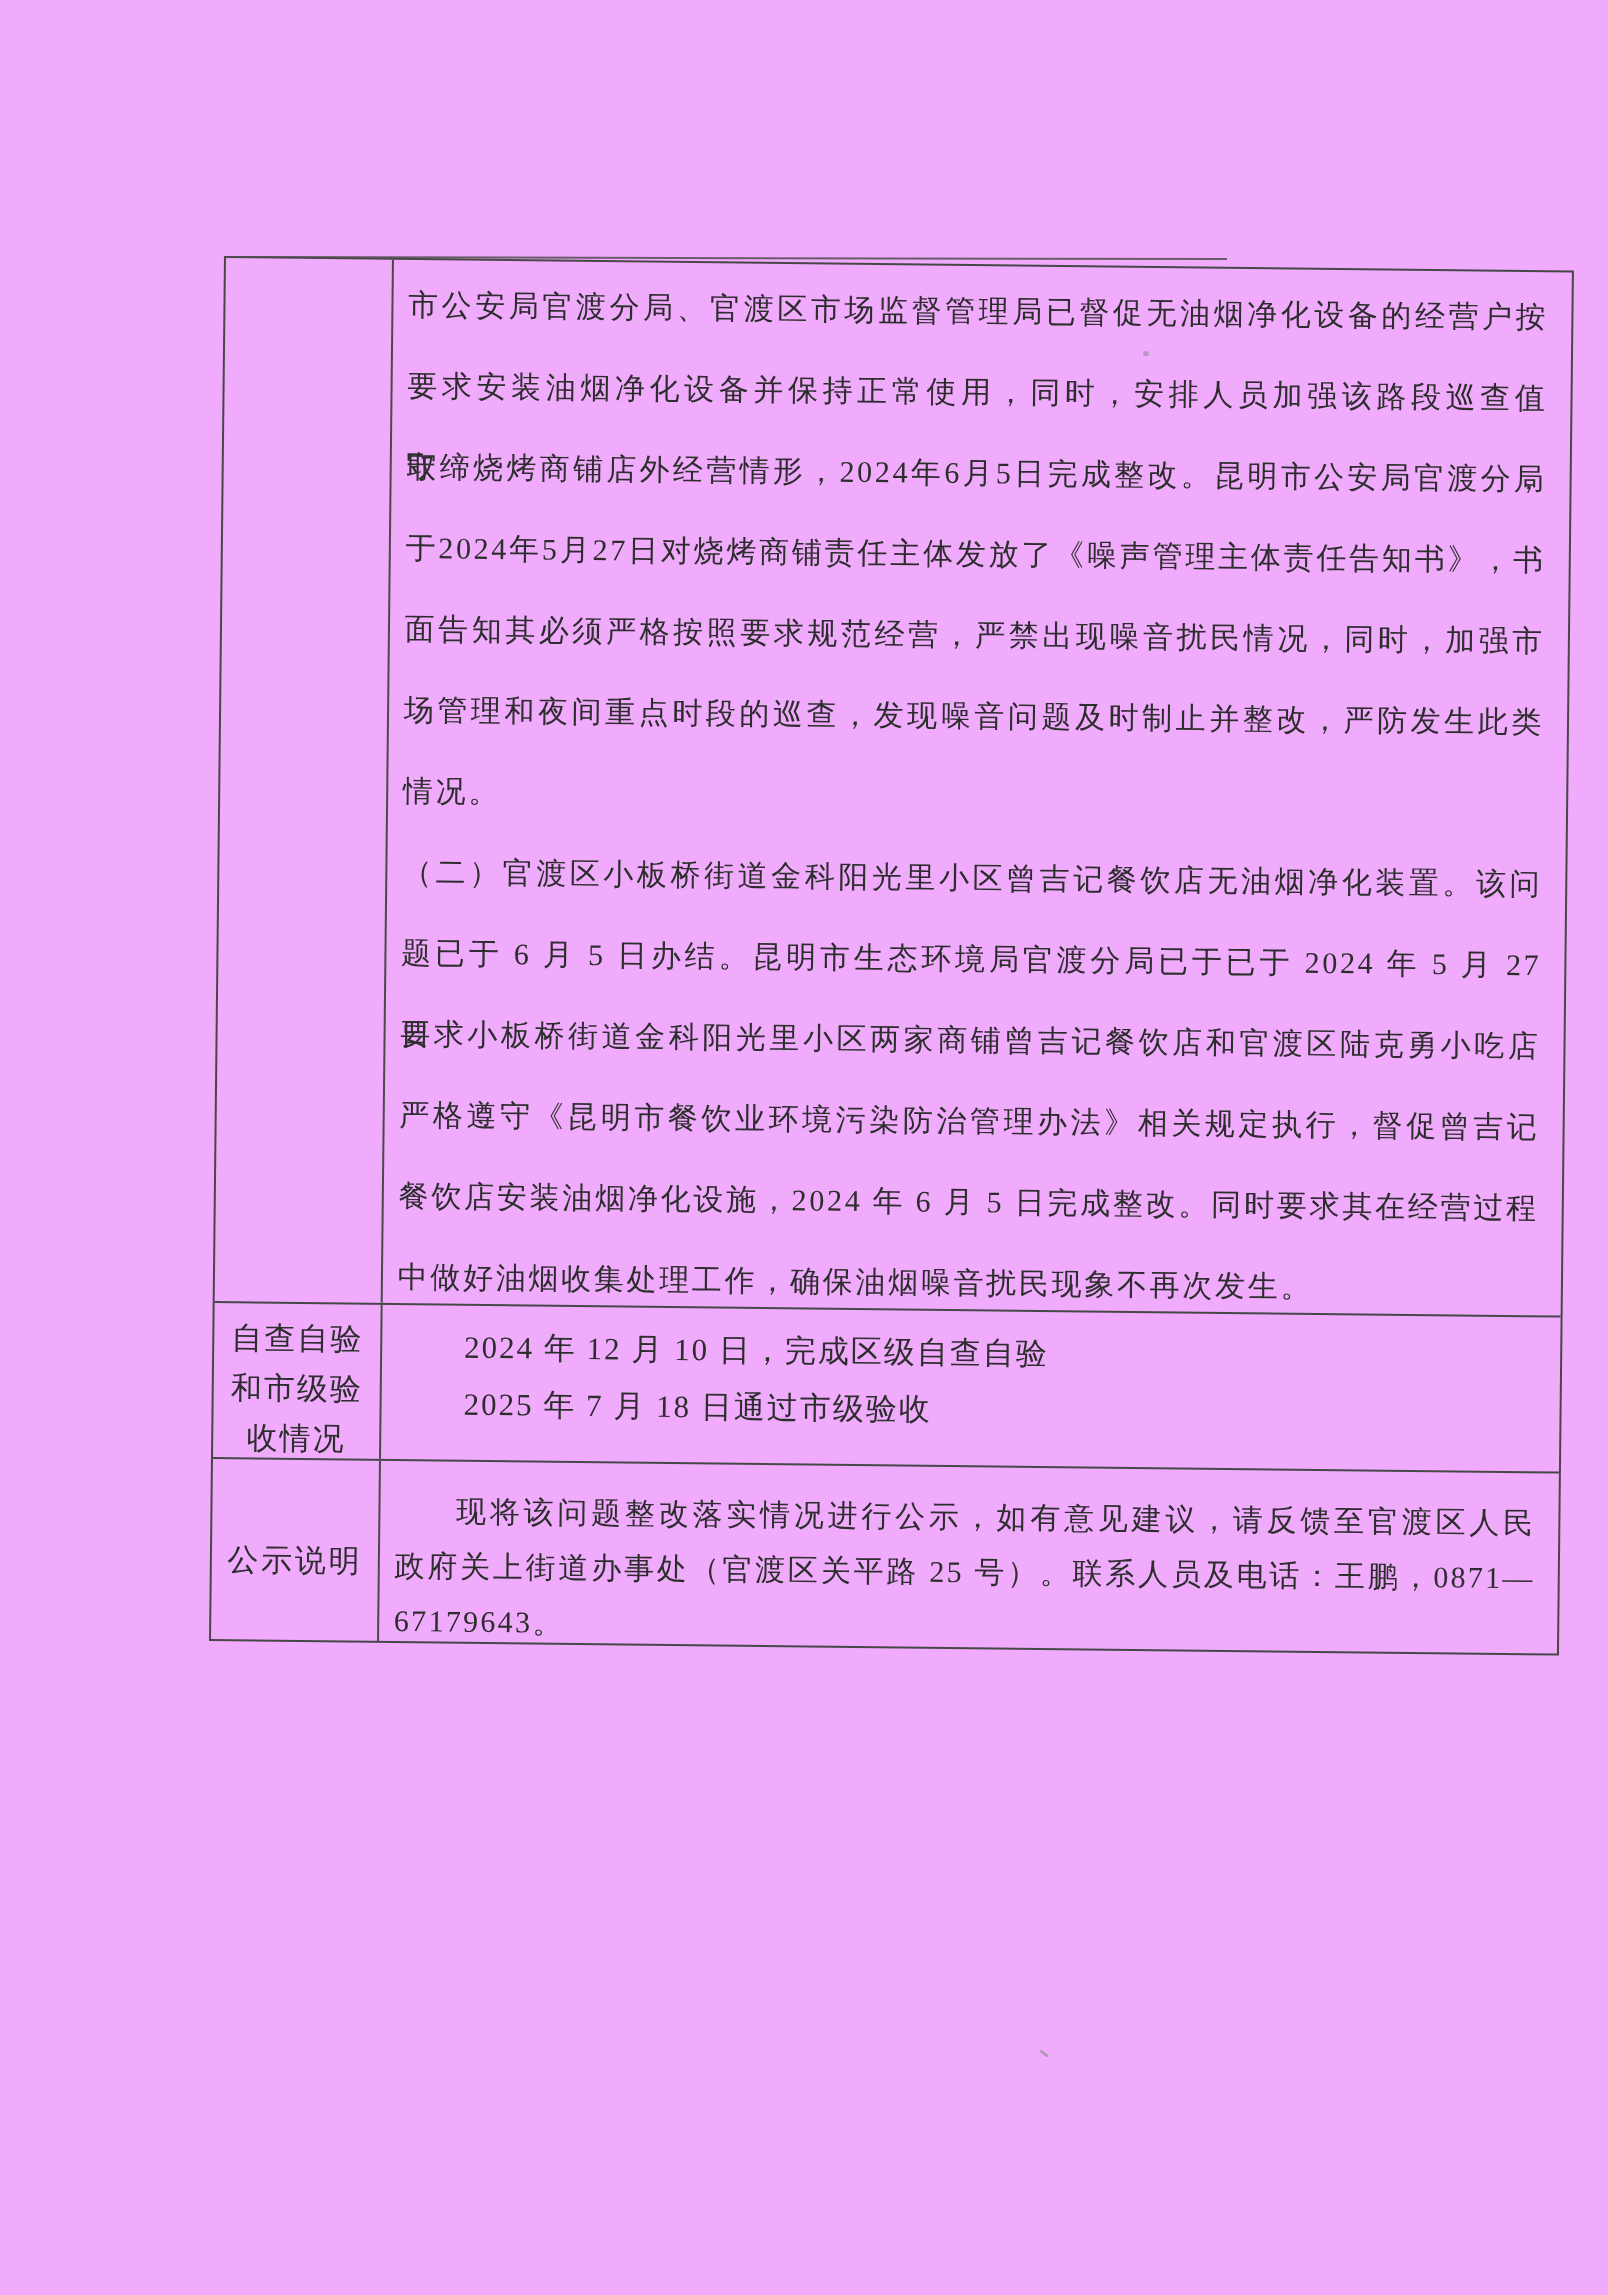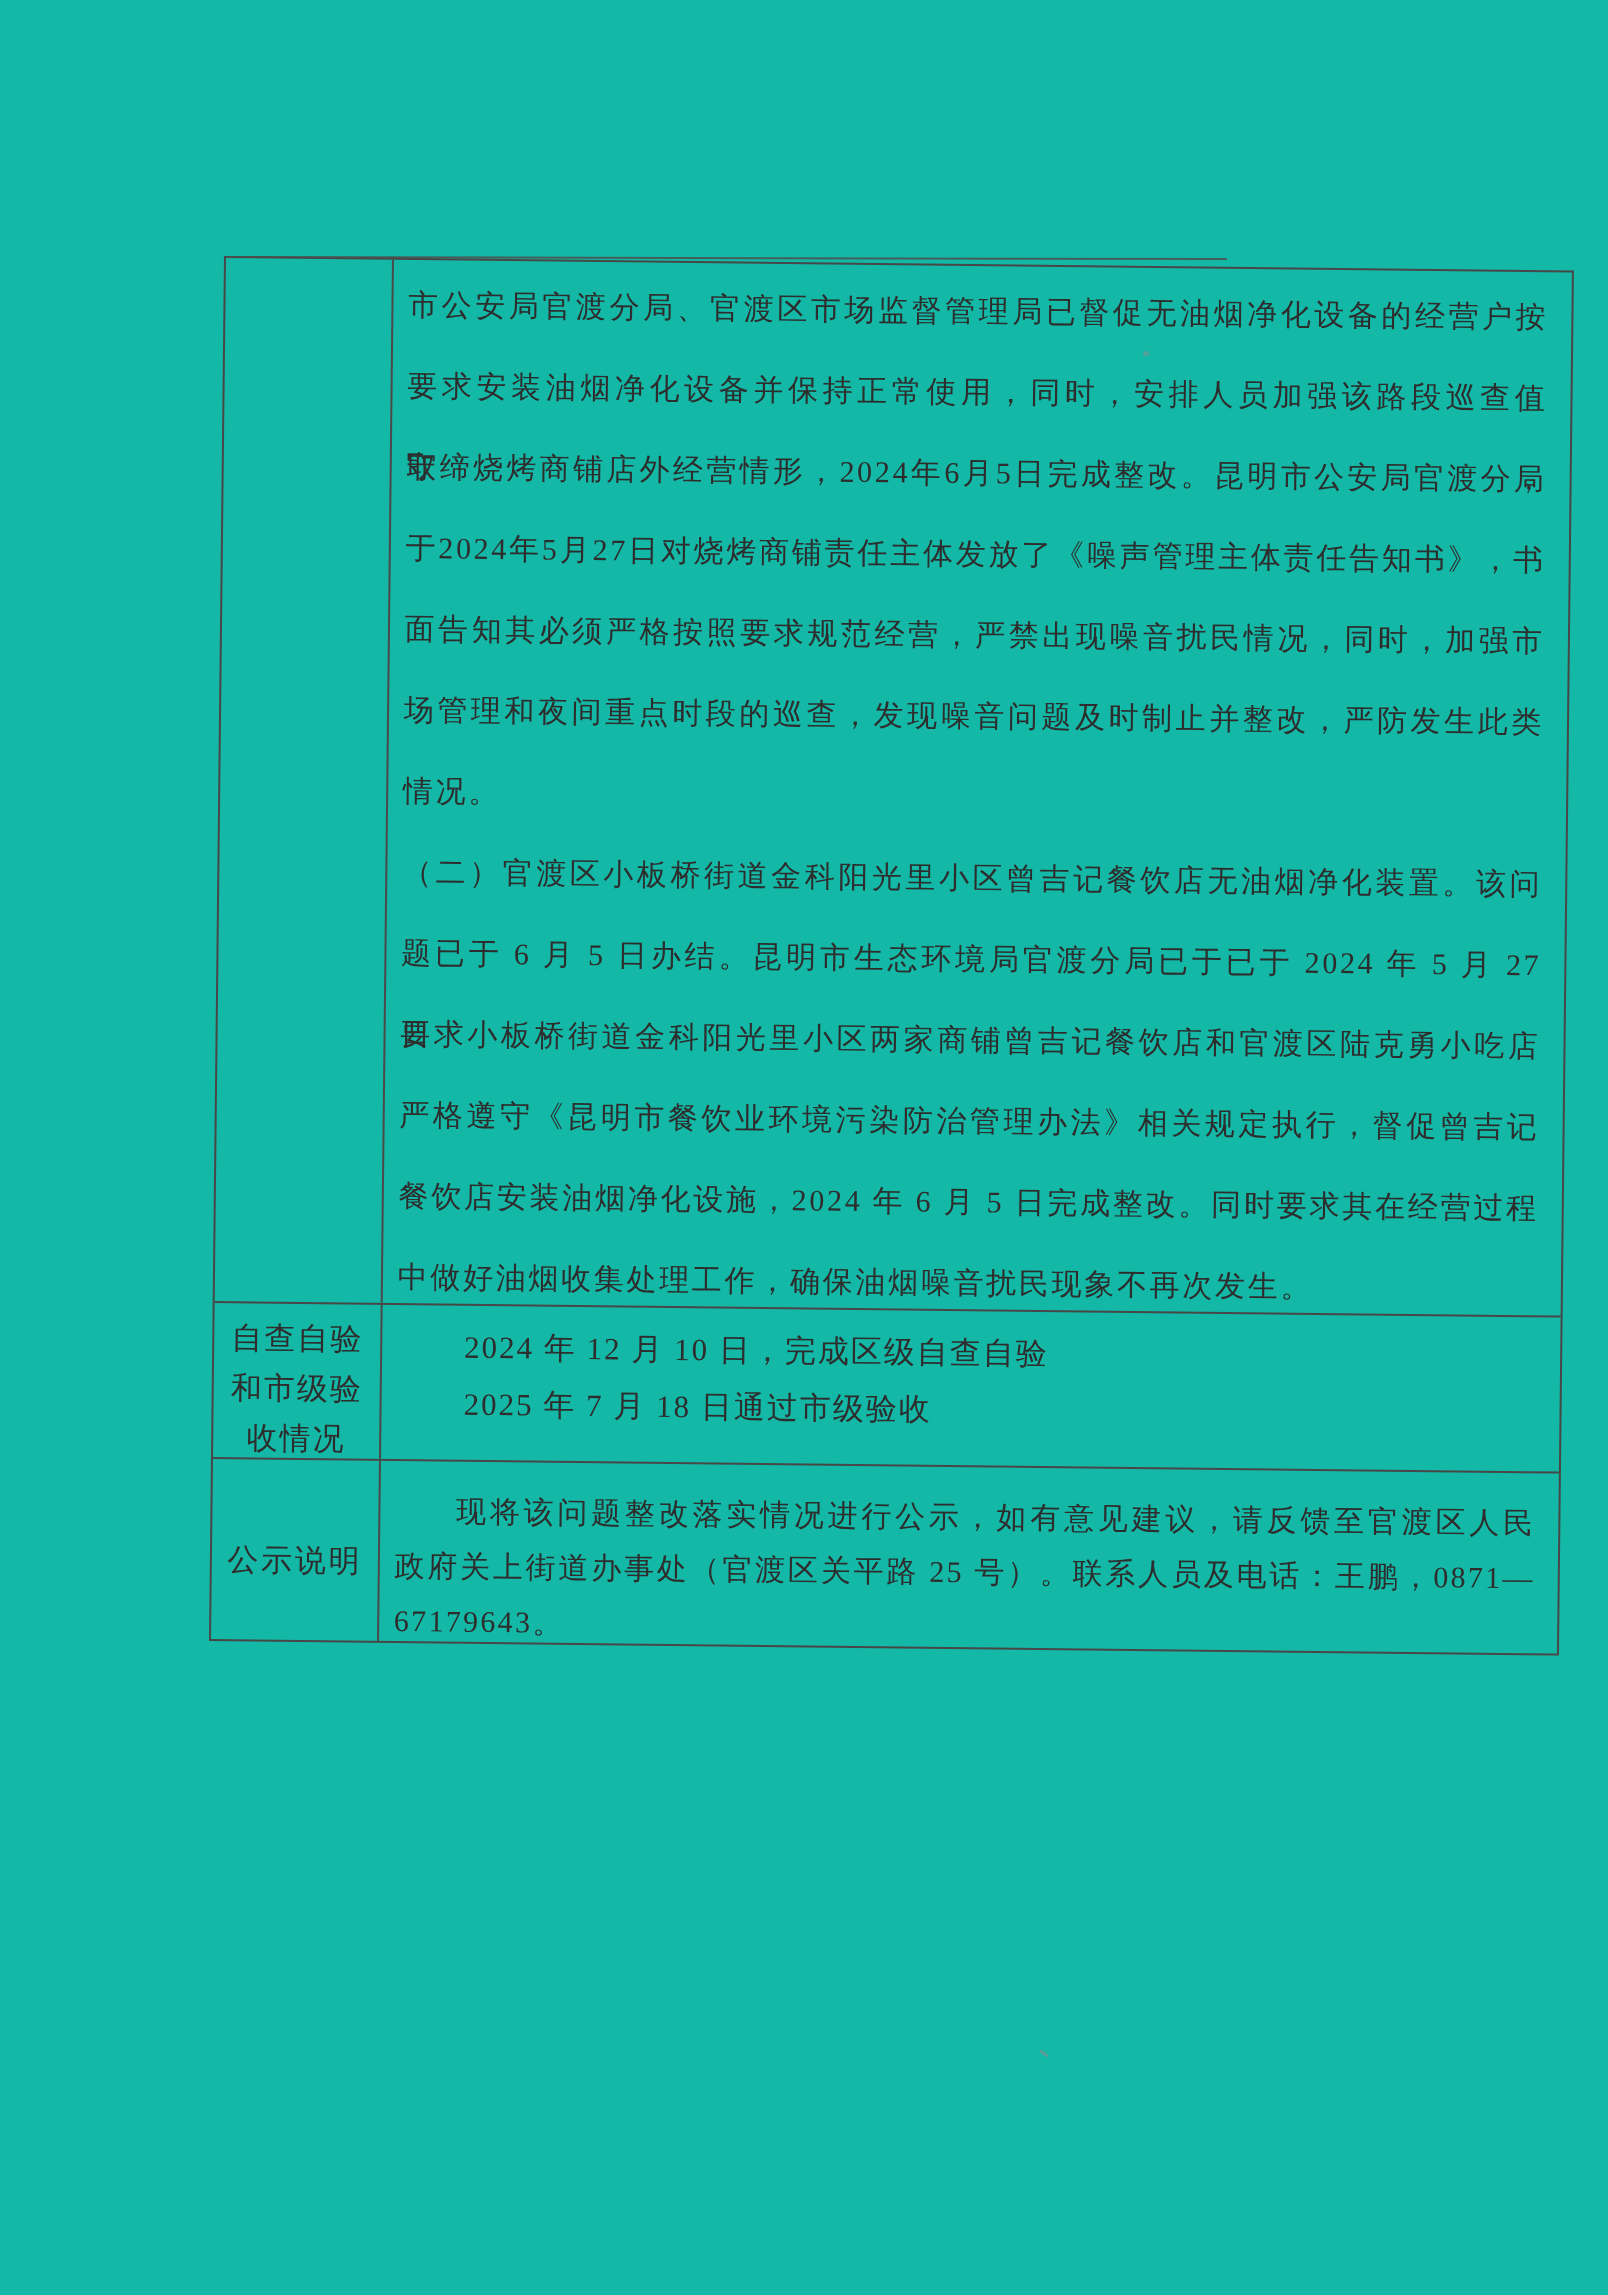--- a/index.html
+++ b/index.html
@@ -4,21 +4,21 @@
 <style>
   html,body{margin:0;padding:0;}
   body{
     width:1609px;height:2295px;
     background:#ffffff;
     font-family:"Liberation Serif","DejaVu Serif",serif;
     color:#2e2e2e;
     overflow:hidden;
     position:relative;
   }
-  .page{position:absolute;inset:0;background:#14b8a6;}
+  .page{position:absolute;inset:0;background:#f0abfc;}
   .sheet-rotate{
     position:absolute;left:224px;top:256px;
     width:1350px;height:1385px;
     transform:rotate(0.62deg);
     transform-origin:0 0;
   }
   .doc-table{
     position:relative;
     width:100%;height:100%;
     border:2px solid #474747;

